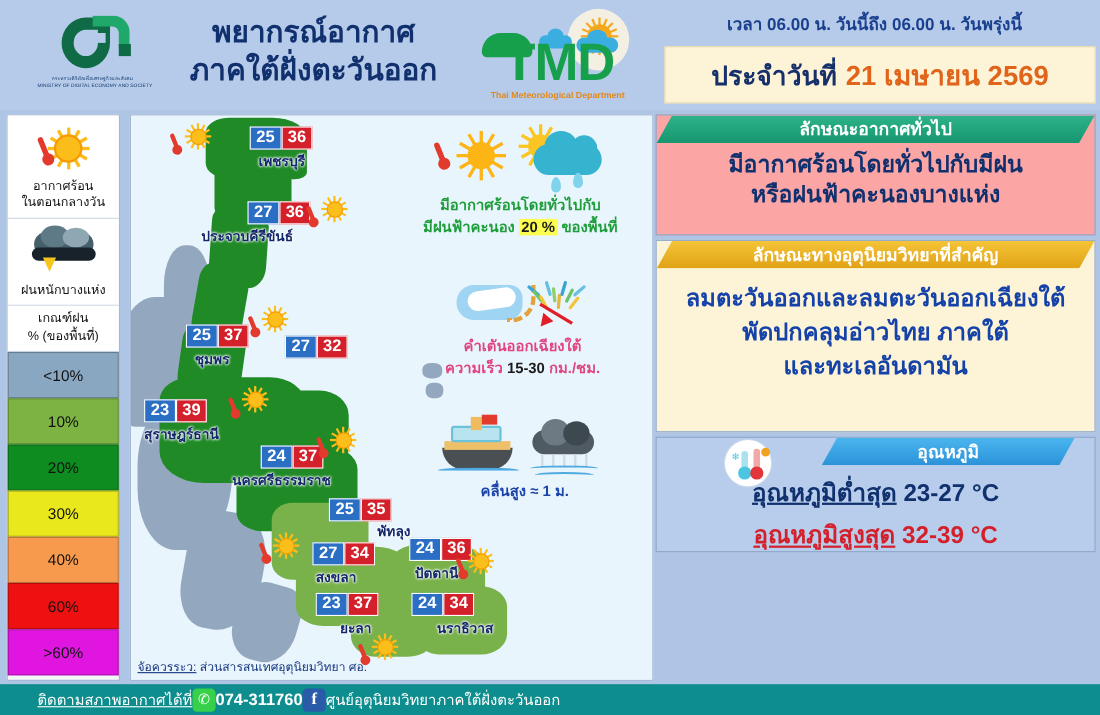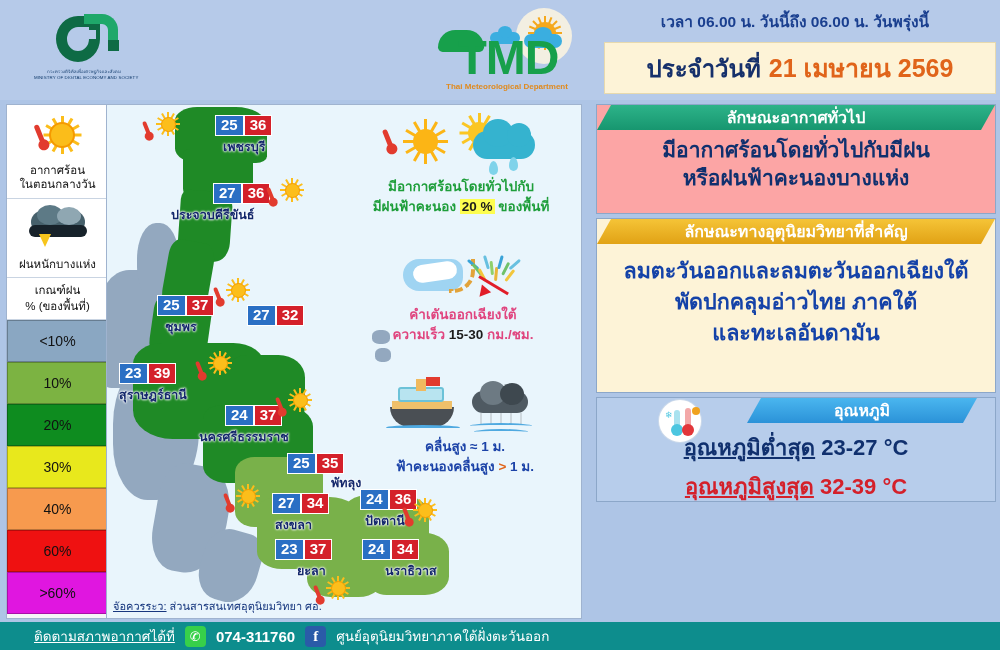--- a/index.html
+++ b/index.html
@@ -71,21 +71,21 @@
   .ic-therm .bulb { position:absolute; left:1px; top:16px; width:11px; height:11px; border-radius:50%; background:#e23b2e;}
 
   .ic-storm { position:relative; width:62px; height:46px; }
   .ic-storm .cl1 { position:absolute; left:4px; top:4px; width:54px; height:22px; border-radius:14px; background:#46606b;}
   .ic-storm .cl2 { position:absolute; left:10px; top:-2px; width:26px; height:20px; border-radius:50%; background:#5d7a86;}
   .ic-storm .cl3 { position:absolute; left:30px; top:0px; width:24px; height:18px; border-radius:50%; background:#8fa7b2;}
   .ic-storm .base { position:absolute; left:2px; top:18px; width:58px; height:12px; border-radius:8px; background:#17222a;}
   .ic-storm .bolt { position:absolute; left:12px; top:27px; width:0;height:0;border-left:6px solid transparent;border-right:6px solid transparent;border-top:13px solid #f7c51c;}
 
   
-  .mapwrap { position:absolute; left:106px; top:104px; width:476px; height:515px; background:#e8f4fb; border:1px solid #9fb3cf; overflow:hidden; }
+  .mapwrap { position:absolute; left:118px; top:104px; width:476px; height:515px; background:#e8f4fb; border:1px solid #9fb3cf; overflow:hidden; }
   .sea { position:absolute; inset:0; background:#e9f5fc; }
   .land { position:absolute; }
   .l-dark { background:#1f8a26; }
   .l-mid  { background:#79b14a; }
   .l-grey { background:#93a8bf; }
 
   .city { position:absolute; font-size:12.5px; font-weight:bold; color:#13276b; white-space:nowrap; text-shadow:0 0 2px #fff,0 0 2px #fff,0 0 3px #fff; }
   .tbox { position:absolute; display:flex; }
   .tbox span { display:inline-block; font-size:15px; font-weight:bold; color:#fff; padding:1px 5px 2px; border:1px solid #fff; line-height:1.08; }
   .tmin { background:#2a6fc4; }
@@ -183,21 +183,21 @@
   .rib-red { background:linear-gradient(#f03a3a,#cf1111); }
   .warn-body { display:flex; gap:6px; padding:10px 8px 0 8px; }
   .warn-tri { flex:0 0 auto; width:34px; height:30px; position:relative; }
   .warn-tri .tri { width:0;height:0;border-left:17px solid transparent;border-right:17px solid transparent;border-bottom:30px solid #f5c518; }
   .warn-tri .ex { position:absolute; left:0; top:8px; width:34px; text-align:center; font-size:15px; font-weight:bold; color:#222; }
   .warn-text { font-size:14.5px; font-weight:bold; color:#14306b; line-height:1.55; }
   .warn-text u { color:#1442a8; }
 
   
   .footer { position:absolute; left:0; top:622px; width:1000px; height:28px; background:#0d8d8d;
-     display:flex; align-items:center; gap:10px; padding-left:34px; }
+     display:flex; align-items:center; padding-left:34px; }
   .footer .ft { font-size:13.5px; color:#fff; text-decoration:underline; white-space:nowrap; }
   .footer .phic { width:21px; height:21px; border-radius:4px; background:#37d04a; display:flex; align-items:center; justify-content:center; color:#fff; font-size:13px; }
   .footer .ph { font-size:15px; color:#fff; font-weight:bold; white-space:nowrap; }
   .footer .fbic { width:21px; height:21px; border-radius:4px; background:#2a5ba8; display:flex; align-items:center; justify-content:center; color:#fff; font-size:15px; font-weight:bold; font-family:"Liberation Serif",serif; }
   .footer .fb { font-size:13.5px; color:#fff; white-space:nowrap; }
 </style>
 </head>
 <body>
 
 <div class="root">
@@ -208,20 +208,24 @@
       <div class="moes-mark">
         <div class="moes-ring"></div>
         <div class="moes-c"></div>
         <div class="moes-bar"></div>
         <div class="moes-dot"></div>
       </div>
       <div class="moes-text1">กระทรวงดิจิทัลเพื่อเศรษฐกิจและสังคม</div>
       <div class="moes-text2">MINISTRY OF DIGITAL ECONOMY AND SOCIETY</div>
     </div>
 
+    <div class="head-title">
+      <div>พยากรณ์อากาศ</div>
+      <div>ภาคใต้ฝั่งตะวันออก</div>
+    </div>
 
     <div class="tmd-logo">
       <div class="tmd-sunhalo"></div>
       <div class="tmd-sunray" id="tmdrays">
           <i style="transform: rotate(0deg);"></i>
           <i style="transform: rotate(22.5deg);"></i>
           <i style="transform: rotate(45deg);"></i>
           <i style="transform: rotate(67.5deg);"></i>
           <i style="transform: rotate(90deg);"></i>
           <i style="transform: rotate(112.5deg);"></i>
@@ -578,25 +582,20 @@
         <div class="rn" style="left:130px;"></div>
           <div class="rn" style="left:140px;"></div>
         <div class="rn" style="left:150px;"></div>
         <div class="sea2"></div>
           <div class="sea3"></div>
       </div>
       <div class="t1 blu">
         <span>คลื่นสูง ≈</span>
         <span>1 ม.</span>
       </div>
-      <div class="t1 blu">
-        <span>ฟ้าคะนองคลื่นสูง</span>
-        <span style="color:#e0641a;font-weight:bold;">&gt;</span>
-        <span>1 ม.</span>
-      </div>
     </div>
 
     <div class="mapcredit">
       <u>จัอควรระว:</u>
       <span>ส่วนสารสนเทศอุตุนิยมวิทยา ศอ.</span>
     </div>
   </div>
 
   <div class="rp panel-general">
     <div class="ribbon rib-green">ลักษณะอากาศทั่วไป</div>

